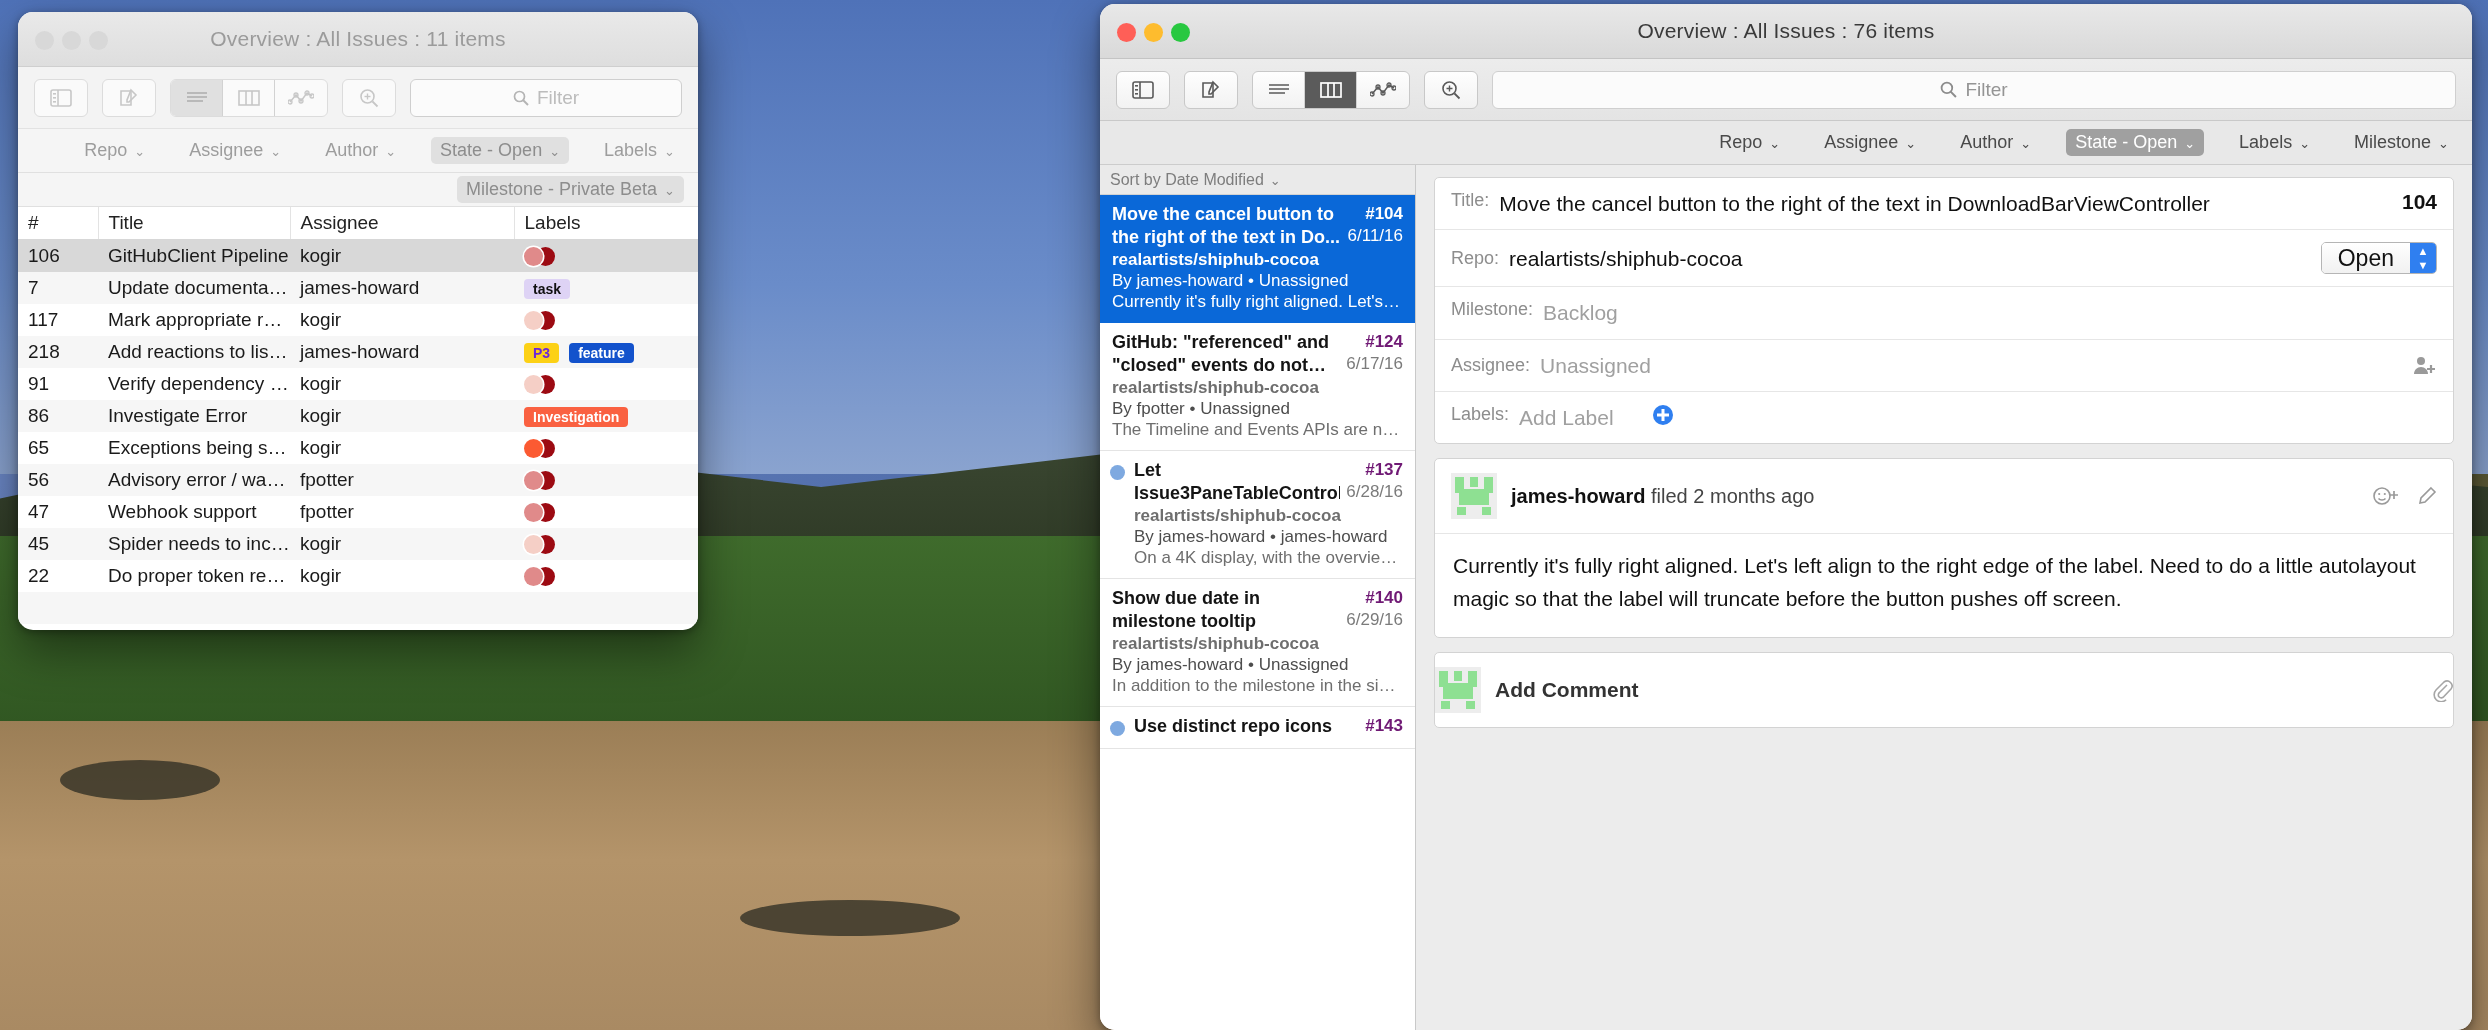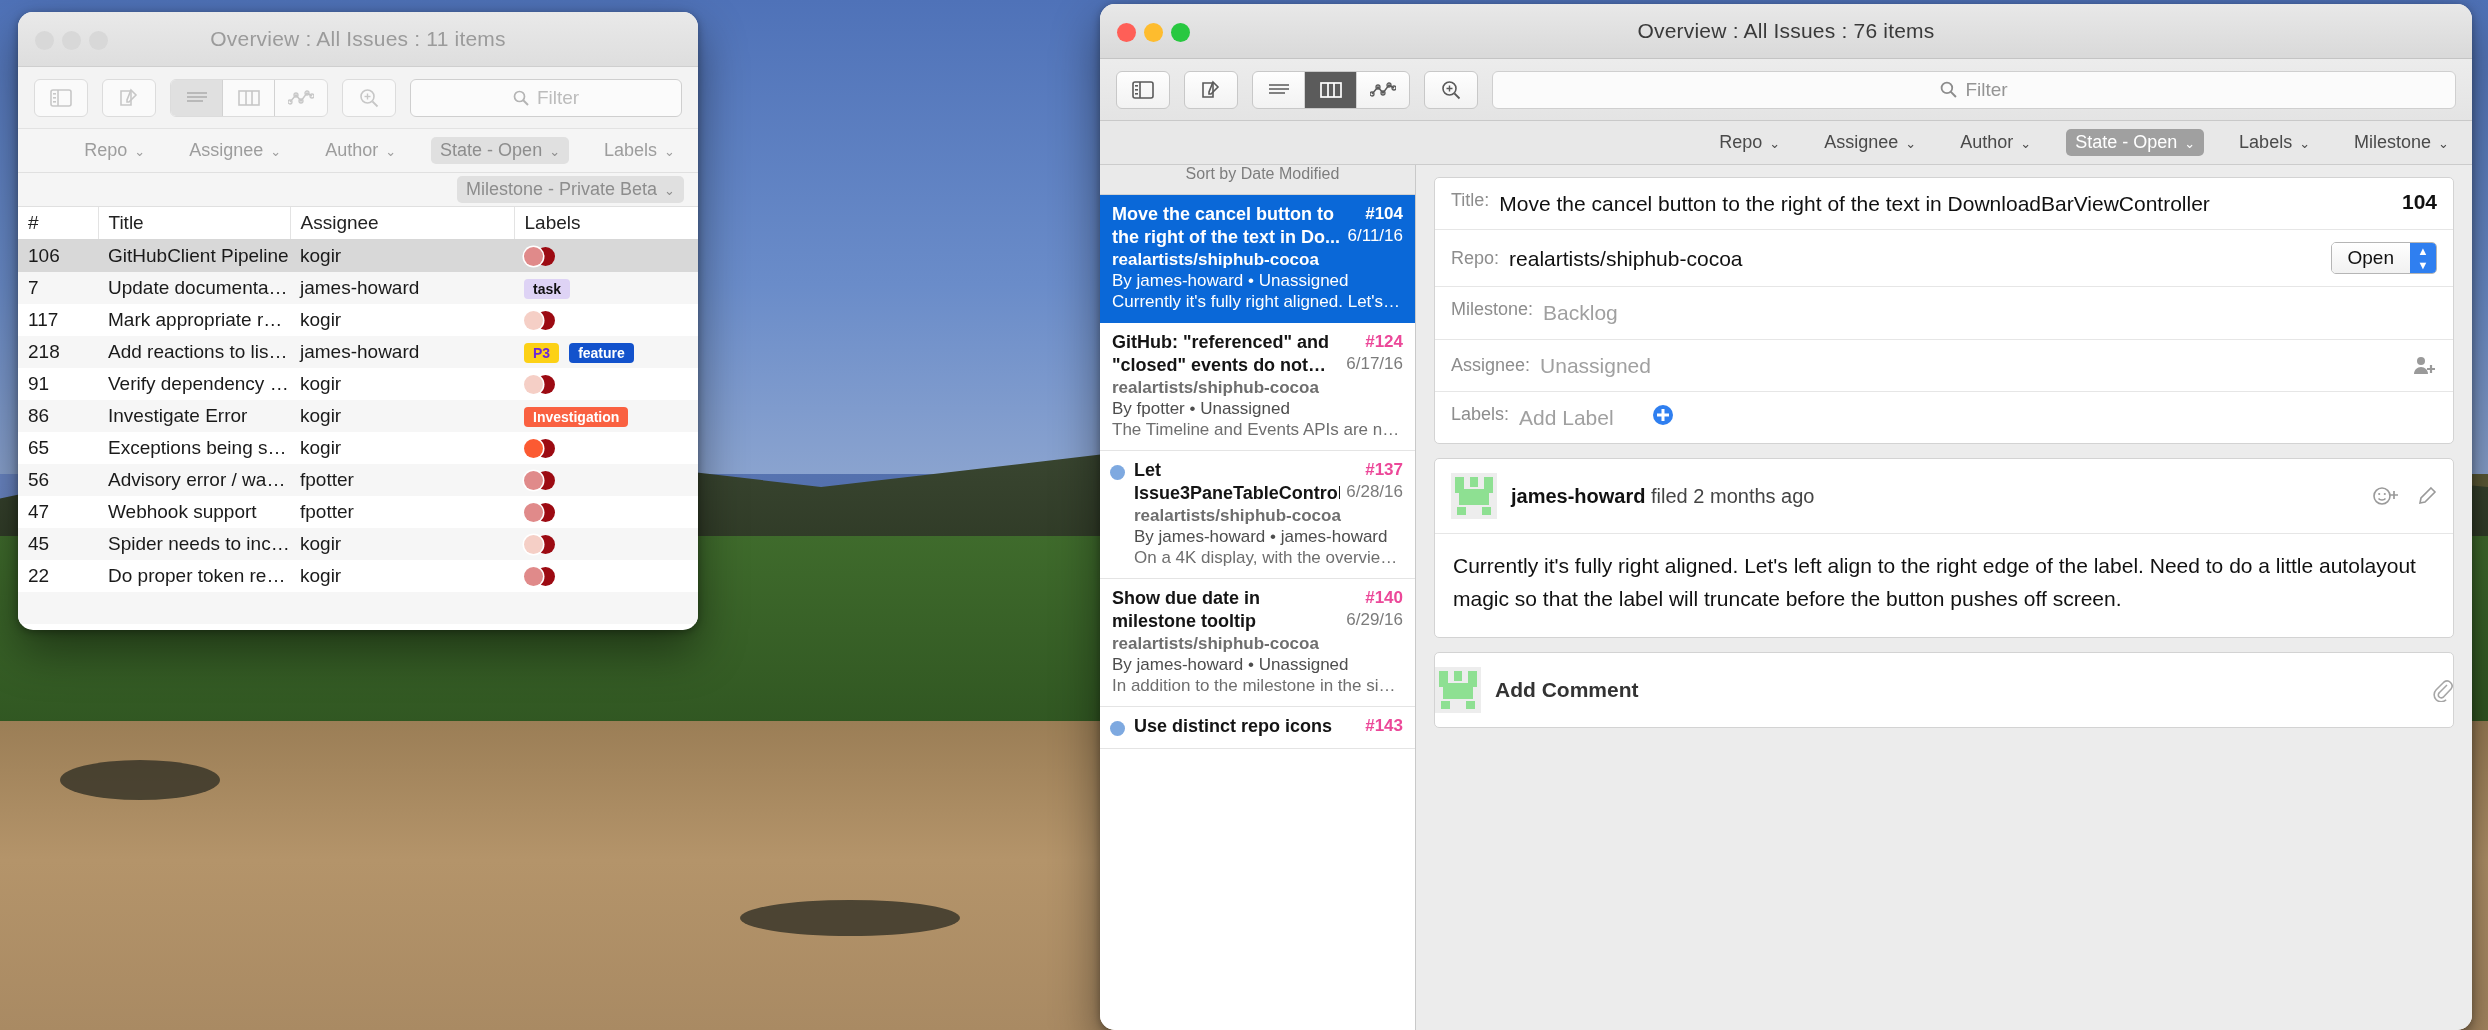--- a/index.html
+++ b/index.html
@@ -78,48 +78,48 @@
   #win-right .titlebar { background: linear-gradient(180deg,#e8e8e8,#d9d9d9); border-bottom:1px solid #c4c4c4; }
   #win-right .wtitle { color:#3a3a3a; }
   #win-right .toolbar { background: linear-gradient(180deg,#ececec,#e4e4e4); border-bottom:1px solid #c9c9c9; }
   #win-right .filterbar { background:#e8e8e8; border-bottom:1px solid #cccccc; color:#4a4a4a; }
   #win-right .fpill.sel { background:#a0a0a0; color:#fff; }
   #win-right .seg > div.on { background:#5b5b5b; }
 
   .rsplit { display:flex; height: 865px; }
   .list-pane { width: 316px; border-right:1px solid #c9c9c9; background:#fff; overflow:hidden; }
   .sortbar { height:30px; background:#eaeaea; border-bottom:1px solid #d2d2d2;
-             display:flex; align-items:center; padding-left:10px; gap:6px; color:#7d7d7d; font-size:16px;flex-direction:column; }
+             display:flex; align-items:center; padding-left:10px; gap:6px; color:#7d7d7d; font-size:16px; }
   .irow { padding: 8px 12px 10px 12px; border-bottom:1px solid #e4e4e4; position:relative; }
   .irow.selected { background:#0a68d8; border-bottom-color:#0a68d8; }
   .irow .top { display:flex; align-items:flex-start; gap:6px; }
   .irow .ttl { font-size:18px; font-weight:bold; color:#141414; line-height:1.25; flex:1;
                overflow:hidden; display:-webkit-box; -webkit-line-clamp:2; -webkit-box-orient:vertical; }
   .irow .meta { text-align:right; flex-shrink:0; }
-  .irow .num { font-size:17px; color:#ec4899; font-weight:bold; display:block; line-height:1.3; }
+  .irow .num { font-size:17px; color:#701a75; font-weight:bold; display:block; line-height:1.3; }
   .irow .date { font-size:17px; color:#7b7b7b; display:block; line-height:1.3; }
   .irow .repo { font-size:17px; font-weight:bold; color:#6e6e6e; margin-top:2px; }
   .irow .by { font-size:17px; color:#4d4d4d; margin-top:1px; }
   .irow .snip { font-size:17px; color:#6e6e6e; margin-top:1px; white-space:nowrap; overflow:hidden; text-overflow:ellipsis; }
   .irow.selected .ttl, .irow.selected .num, .irow.selected .date,
   .irow.selected .repo, .irow.selected .by, .irow.selected .snip { color:#fff; }
   .unread { position:absolute; left:10px; top:14px; width:15px; height:15px; border-radius:50%; background:#7ea9e0; }
   .irow.hasdot { padding-left: 34px; }
 
   .detail-pane { flex:1; background:#ececec; padding: 12px 18px 0 18px; overflow:hidden; }
   .card { background:#fff; border:1px solid #d3d3d3; border-radius:5px; margin-bottom:14px; }
   .frow { display:flex; align-items:flex-start; padding: 12px 16px; border-bottom:1px solid #e6e6e6; gap:10px; }
   .frow:last-child { border-bottom:none; }
   .fkey { font-size:18px; color:#8d8d8d; white-space:nowrap; }
   .fval { font-size:21px; color:#111; flex:1; line-height:1.3; }
   .fval.muted { color:#a0a0a0; }
   .idnum { font-size:21px; font-weight:bold; color:#111; }
   .statebox { display:flex; align-items:stretch; height:32px; border:1px solid #b5b5b5; border-radius:5px; overflow:hidden; }
   .statebox .sv { background:linear-gradient(180deg,#ffffff,#f1f1f1); padding:0 16px; display:flex; align-items:center;
-                  font-size:19px; color:#111; }
+                  font-size:23px; color:#111; }
   .statebox .sa { width:26px; background:#2f7ff0; display:flex; flex-direction:column;
                   align-items:center; justify-content:center; color:#fff; font-size:11px; line-height:1; gap:3px; }
   .avatar { width:46px; height:46px; background:#ededed; position:relative; flex-shrink:0; }
   .avatar b { position:absolute; background:#8ee092; }
   .chead { display:flex; align-items:center; gap:14px; padding:14px 16px; border-bottom:1px solid #e6e6e6; }
   .cwho { font-size:20px; color:#444; flex:1; }
   .cwho strong { color:#111; }
   .cbody { padding: 16px 18px 22px 18px; font-size:21px; line-height:1.55; color:#111; }
   .cicons { display:flex; gap:18px; color:#9a9a9a; font-size:20px; }
   .addrow { display:flex; align-items:center; gap:14px; padding:14px 0; }

